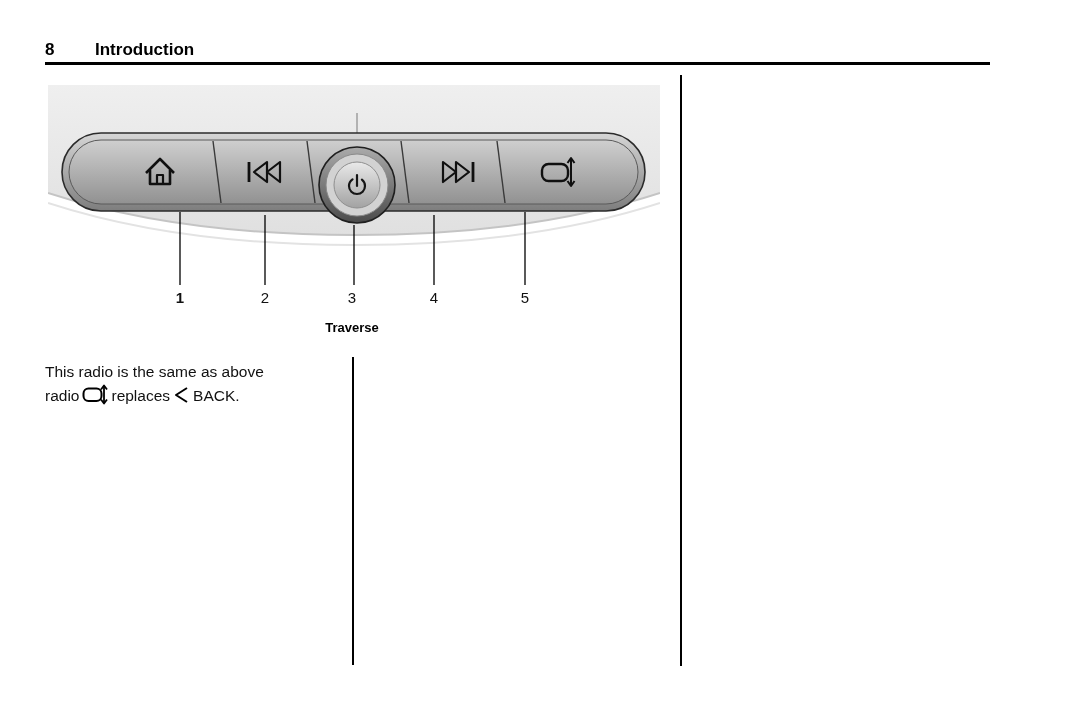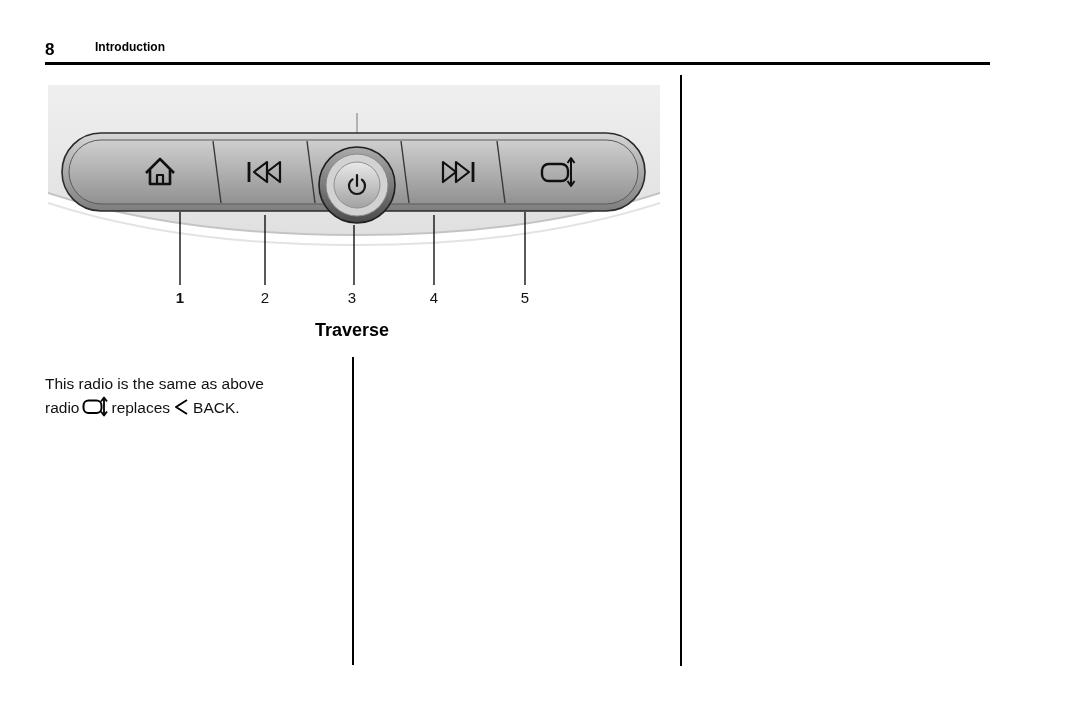--- a/index.html
+++ b/index.html
@@ -1,35 +1,35 @@
 <!DOCTYPE html>
 <html><head>
 <meta charset="utf-8">
 <style>
   html,body{margin:0;padding:0;background:#fff;}
   .page{
     position:relative;width:1078px;height:720px;background:#ffffff;
     font-family:"Liberation Sans", sans-serif;color:#000;overflow:hidden;
   }
   .page-number{position:absolute;left:45px;top:40px;font-size:17px;font-weight:bold;}
-  .page-title{position:absolute;left:95px;top:40px;font-size:12px;font-weight:bold;margin:0;}
+  .page-title{position:absolute;left:95px;top:40px;font-size:17px;font-weight:bold;margin:0;}
   .header-rule{position:absolute;left:45px;top:62px;width:945px;height:3px;background:#000;}
   .figure-svg{position:absolute;left:48px;top:85px;}
   .callout{position:absolute;top:289px;transform:translateX(-50%);font-size:15px;color:#111;}
   .callout.c1{left:180px;font-weight:bold;}
   .callout.c2{left:265px;}
   .callout.c3{left:352px;}
   .callout.c4{left:434px;}
   .callout.c5{left:525px;}
   .fig-caption{
     position:absolute;left:352px;top:320px;transform:translateX(-50%);
-    font-size:18px;font-weight:bold;white-space:nowrap;
+    font-size:13px;font-weight:bold;white-space:nowrap;
   }
   .body-text{
-    position:absolute;left:45px;top:372px;width:330px;margin:0;
+    position:absolute;left:45px;top:360px;width:330px;margin:0;
     font-size:15.5px;line-height:24px;color:#111;
   }
   .inline-icon{vertical-align:-4px;margin:0 2px 0 3px;}
   .inline-icon.back{margin:0 4px 0 4px;vertical-align:-3px;}
   .divider-main{position:absolute;left:680px;top:75px;width:2px;height:591px;background:#000;}
   .divider-col{position:absolute;left:352px;top:357px;width:2px;height:308px;background:#000;}
 </style>
 </head>
 <body>
 

